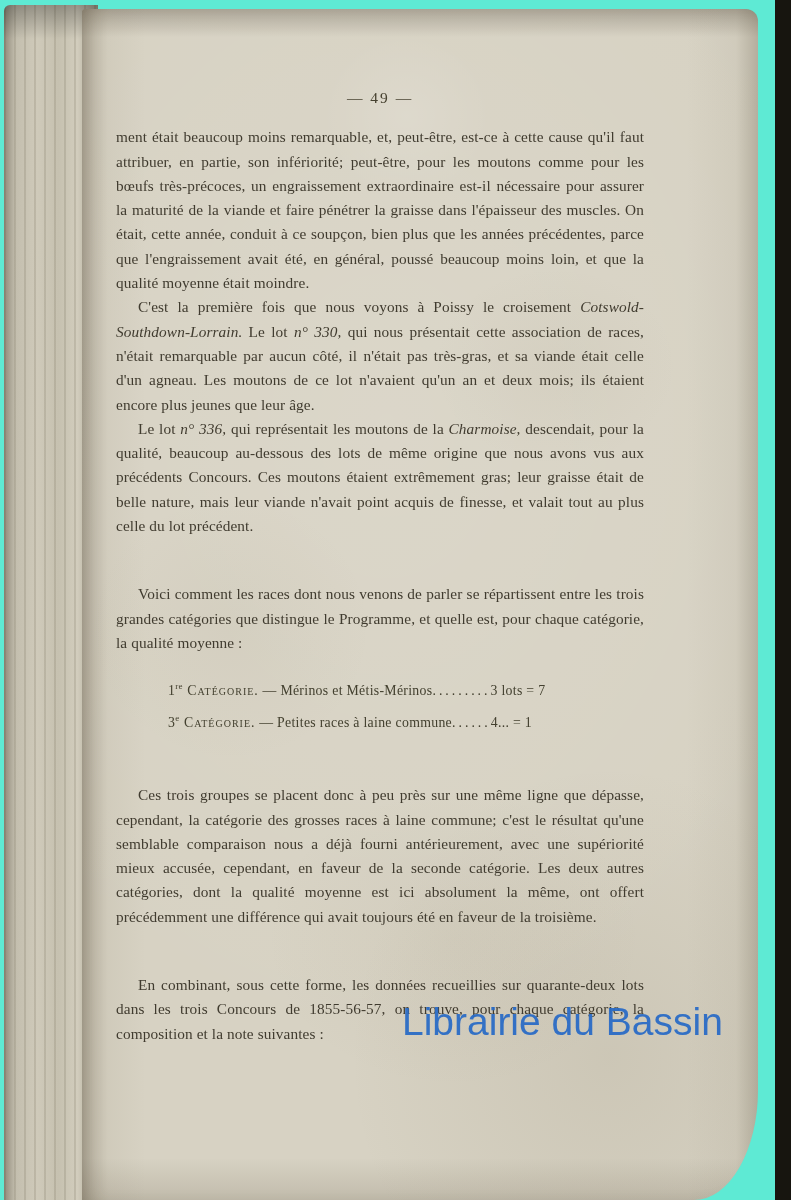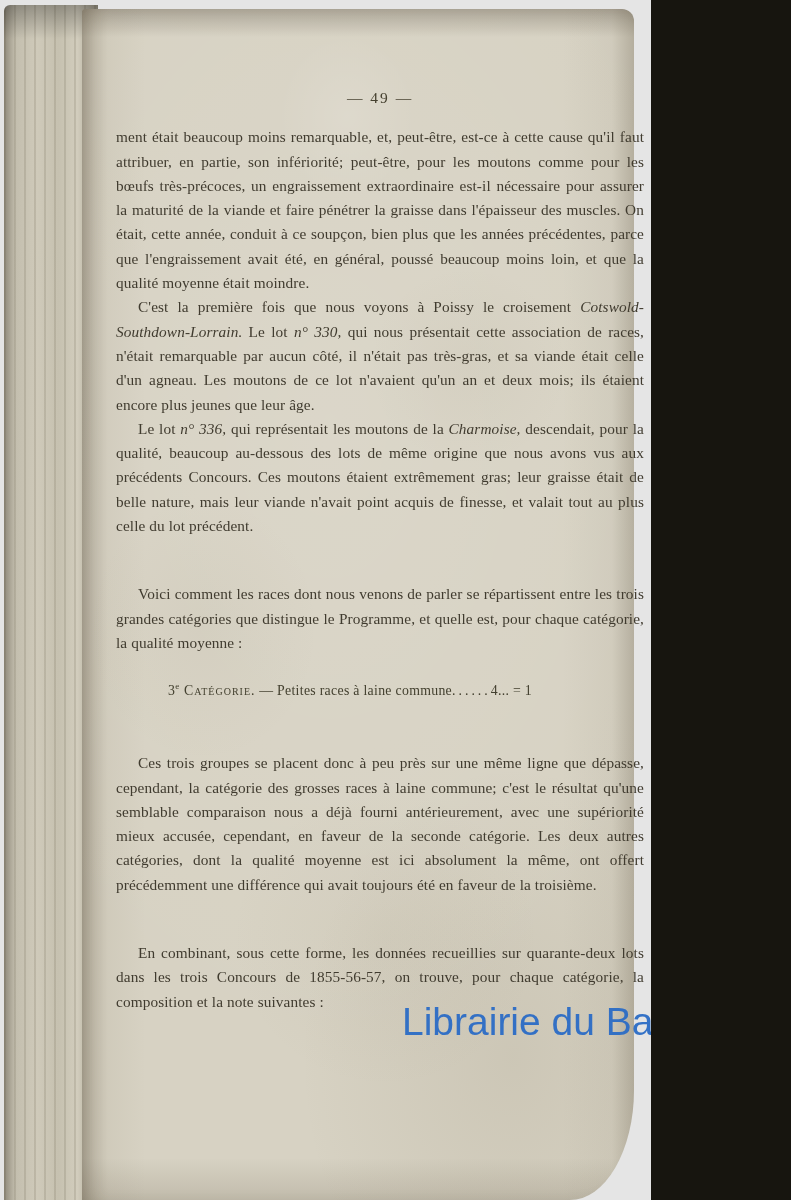--- a/index.html
+++ b/index.html
@@ -1,21 +1,21 @@
 <!DOCTYPE html>
 <html><head>
 <meta charset="utf-8">
 <style>
   * { margin:0; padding:0; box-sizing:border-box; }
   html,body { background:#17150f; }
   body { font-family:"Liberation Serif", serif; }
 
   .photo {
-    position:relative; width:651px; height:1200px;
-    background:#e5e5e5; overflow:hidden;
+    position:relative; width:775px; height:1200px;
+    background:#5eead4; overflow:hidden;
   }
 
   
   .stack {
     position:absolute; left:4px; top:5px; bottom:0; width:94px;
     background:
       linear-gradient(180deg, rgba(0,0,0,0.28), rgba(0,0,0,0) 34px),
       repeating-linear-gradient(90deg, rgba(92,84,62,0.16) 0 2px, rgba(0,0,0,0) 2px 10px),
       linear-gradient(90deg, #8f897a 0%, #c3beae 12%, #cfcaba 35%, #c6c1b0 58%, #d2cdbd 78%, #a39d8b 100%);
     border-top-left-radius:6px;
@@ -84,20 +84,21 @@
     <div class="texture"></div>
   </div>
   <div class="content">
     <div class="page-number">— 49 —</div>
     <div id="text-host">
         <p class="para"><span>ment était beaucoup moins remarquable, et, peut-être, est-ce à cette cause qu'il faut attribuer, en partie, son infériorité; peut-être, pour les moutons comme pour les bœufs très-précoces, un engraissement extraordinaire est-il nécessaire pour assurer la maturité de la viande et faire pénétrer la graisse dans l'épaisseur des muscles. On était, cette année, conduit à ce soupçon, bien plus que les années précédentes, parce que l'engraissement avait été, en général, poussé beaucoup moins loin, et que la qualité moyenne était moindre.</span></p>
         <p class="para indent"><span>C'est la première fois que nous voyons à Poissy le croisement </span><i>Cotswold-Southdown-Lorrain.</i><span> Le lot </span><i>n° 330,</i><span> qui nous présentait cette association de races, n'était remarquable par aucun côté, il n'était pas très-gras, et sa viande était celle d'un agneau. Les moutons de ce lot n'avaient qu'un an et deux mois; ils étaient encore plus jeunes que leur âge.</span></p>
         <p class="para indent"><span>Le lot </span><i>n° 336,</i><span> qui représentait les moutons de la </span><i>Charmoise,</i><span> descendait, pour la qualité, beaucoup au-dessous des lots de même origine que nous avons vus aux précédents Concours. Ces moutons étaient extrêmement gras; leur graisse était de belle nature, mais leur viande n'avait point acquis de finesse, et valait tout au plus celle du lot précédent.</span></p>
         <p class="para indent spaced"><span>Voici comment les races dont nous venons de parler se répartissent entre les trois grandes catégories que distingue le Programme, et quelle est, pour chaque catégorie, la qualité moyenne :</span></p>
         <div class="cat-list">
+          <div class="cat-row"><span>1<sup>re</sup></span><span class="sc"> Catégorie.</span><span> — Mérinos et Métis-Mérinos</span><span class="dots">.........</span><span>3 lots = 7</span></div>
           <div class="cat-row"><span>3<sup>e</sup></span><span class="sc"> Catégorie.</span><span> — Petites races à laine commune</span><span class="dots">......</span><span>4... = 1</span></div>
         </div>
         <p class="para indent spaced"><span>Ces trois groupes se placent donc à peu près sur une même ligne que dépasse, cependant, la catégorie des grosses races à laine commune; c'est le résultat qu'une semblable comparaison nous a déjà fourni antérieurement, avec une supériorité mieux accusée, cependant, en faveur de la seconde catégorie. Les deux autres catégories, dont la qualité moyenne est ici absolument la même, ont offert précédemment une différence qui avait toujours été en faveur de la troisième.</span></p>
         <p class="para indent spaced"><span>En combinant, sous cette forme, les données recueillies sur quarante-deux lots dans les trois Concours de 1855-56-57, on trouve, pour chaque catégorie, la composition et la note suivantes :</span></p>
       </div>
   </div>
   <div class="watermark">Librairie du Bassin</div>
 </div>
 
 </body></html>

